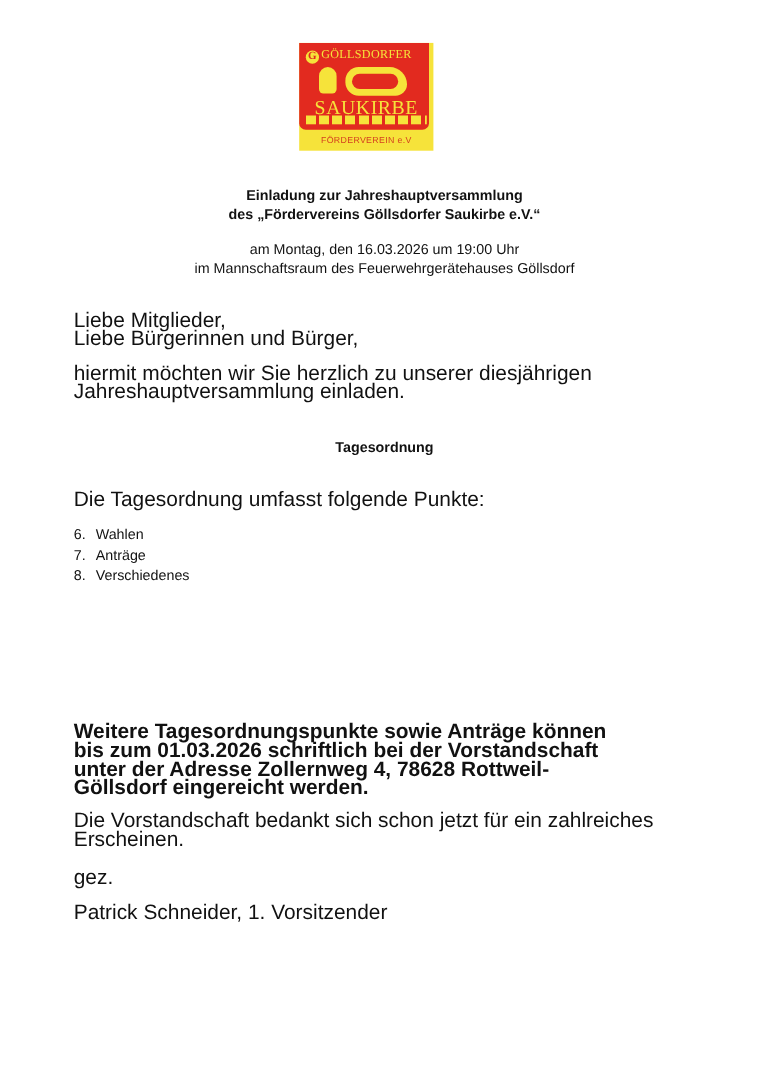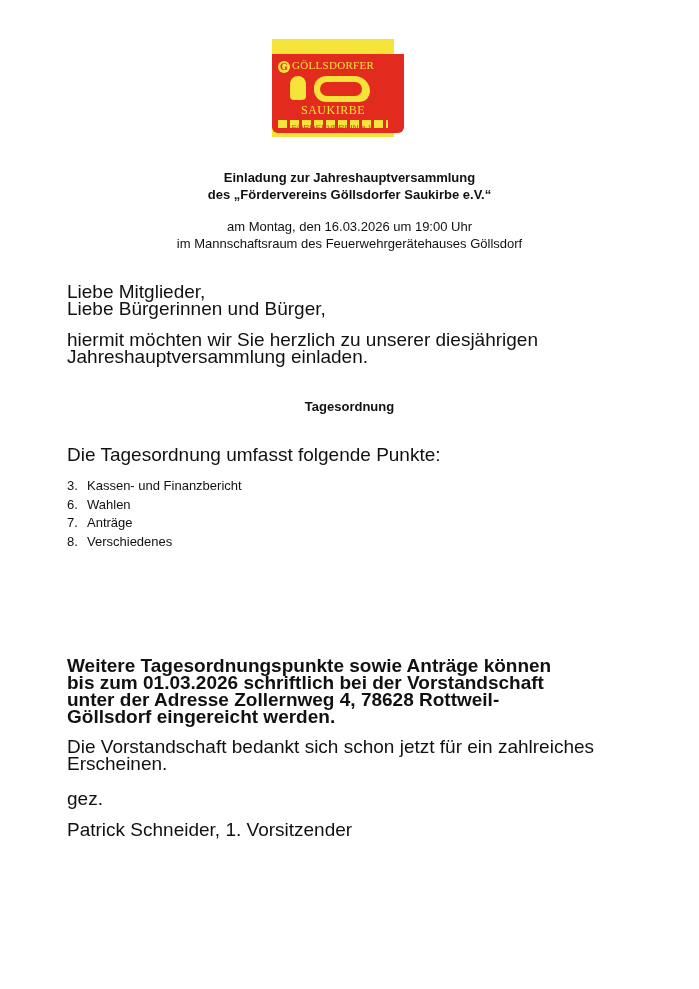--- a/index.html
+++ b/index.html
@@ -1,34 +1,34 @@
 <!DOCTYPE html>
 <html><head>
 <meta charset="utf-8">
 <style>
   html, body { margin:0; padding:0; background:#ffffff; }
   body { width:699px; height:989px; position:relative; overflow:hidden;
          font-family:"Liberation Sans", sans-serif; color:#111; }
   .logo { position:absolute; left:272px; top:39px; width:122px; height:98px;
           background:#f6e33a; }
-  .logo-red { position:absolute; left:0; top:0; width:132px; height:79px;
-              background:#e22a1f; border-radius:0 0 6px 6px;margin-top:15px; }
+  .logo-red { position:absolute; left:0; top:0; width:118px; height:79px;
+              background:#e22a1f; border-radius:0 0 6px 6px; }
   .logo-top { position:absolute; left:6px; top:5px; font-size:11px; color:#f6e33a;
               letter-spacing:0.3px; white-space:nowrap; font-family:"Liberation Serif", serif; }
   .logo-g { display:inline-block; width:12px; height:12px; border-radius:50%;
             background:#f6e33a; color:#e22a1f; text-align:center; line-height:12px;
             font-size:10px; font-weight:bold; margin-right:2px; vertical-align:-1px; }
   .logo-face { position:absolute; left:18px; top:22px; width:16px; height:24px;
                background:#f6e33a; border-radius:8px 8px 4px 4px; }
   .logo-pig { position:absolute; left:42px; top:22px; width:56px; height:26px;
               background:#f6e33a; border-radius:14px 18px 12px 14px; }
   .logo-pig::after { content:""; position:absolute; left:6px; top:6px; width:42px; height:14px;
                      background:#e22a1f; border-radius:10px; }
   .logo-mid { position:absolute; left:0; width:122px; top:49px; text-align:center;
-              font-size:12px; color:#f6e33a; font-family:"Liberation Serif", serif; letter-spacing:0.5px; }
+              font-size:18px; color:#f6e33a; font-family:"Liberation Serif", serif; letter-spacing:0.5px; }
   .logo-strip { position:absolute; left:6px; top:66px; width:110px; height:8px;
                 background:repeating-linear-gradient(90deg,#f6e33a 0 9px,#e22a1f 9px 12px); }
   .logo-bottom { position:absolute; left:0; width:122px; top:84px; text-align:center;
                  font-size:8px; color:#d5411f; letter-spacing:0.3px; white-space:nowrap; }
 
   .center { position:absolute; left:0; width:699px; text-align:center; font-size:13px; line-height:17px; }
   .left { position:absolute; left:67px; width:560px; font-size:19px; line-height:17px; }
   .bold { font-weight:bold; }
   .ol { position:absolute; left:67px; top:477px; font-size:13px; line-height:18.6px; }
   .ol-row { white-space:nowrap; }
@@ -57,21 +57,20 @@
 <div class="left" style="top:283px;">Liebe Mitglieder,</div>
 <div class="left" style="top:300px;">Liebe Bürgerinnen und Bürger,</div>
 
 <div class="left" style="top:331px; width:530px;">hiermit möchten wir Sie herzlich zu unserer diesjährigen Jahreshauptversammlung einladen.</div>
 
 <div class="center bold" style="top:398px;">Tagesordnung</div>
 
 <div class="left" style="top:446px;">Die Tagesordnung umfasst folgende Punkte:</div>
 
 <div class="ol">
-  <div class="ol-row"><span class="ol-num">3.</span><span>Kassen- und Finanzbericht</span></div>
   <div class="ol-row"><span class="ol-num">6.</span><span>Wahlen</span></div>
   <div class="ol-row"><span class="ol-num">7.</span><span>Anträge</span></div>
   <div class="ol-row"><span class="ol-num">8.</span><span>Verschiedenes</span></div>
 </div>
 
 <div class="left bold" style="top:657px; width:490px;">Weitere Tagesordnungspunkte sowie Anträge können bis zum 01.03.2026 schriftlich bei der Vorstandschaft unter der Adresse Zollernweg 4, 78628 Rottweil-Göllsdorf eingereicht werden.</div>
 
 <div class="left" style="top:738px;">Die Vorstandschaft bedankt sich schon jetzt für ein zahlreiches Erscheinen.</div>
 
 <div class="left" style="top:790px;">gez.</div>

